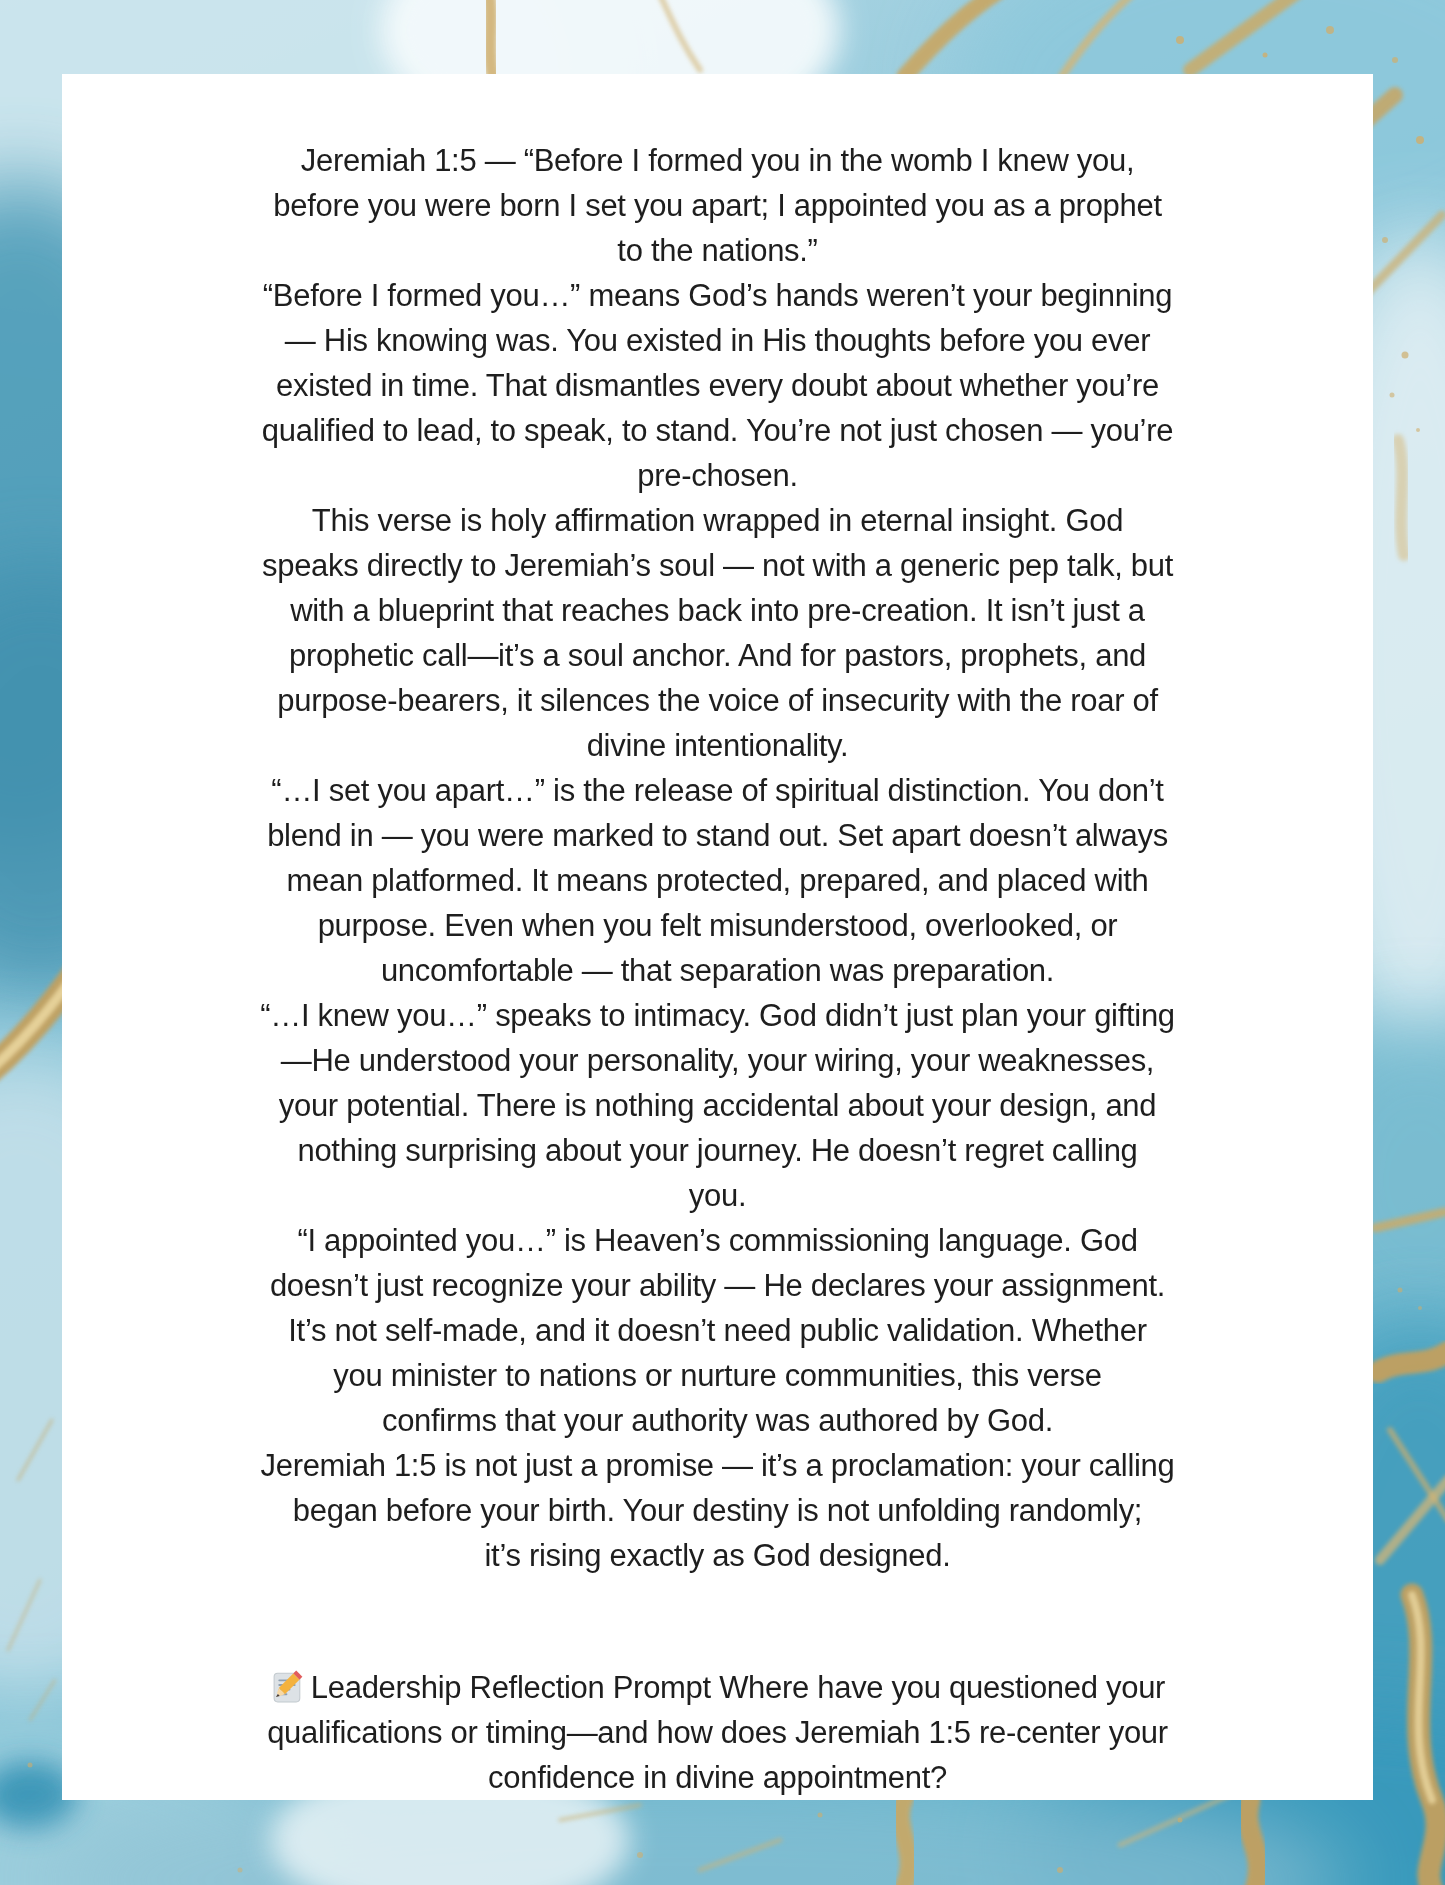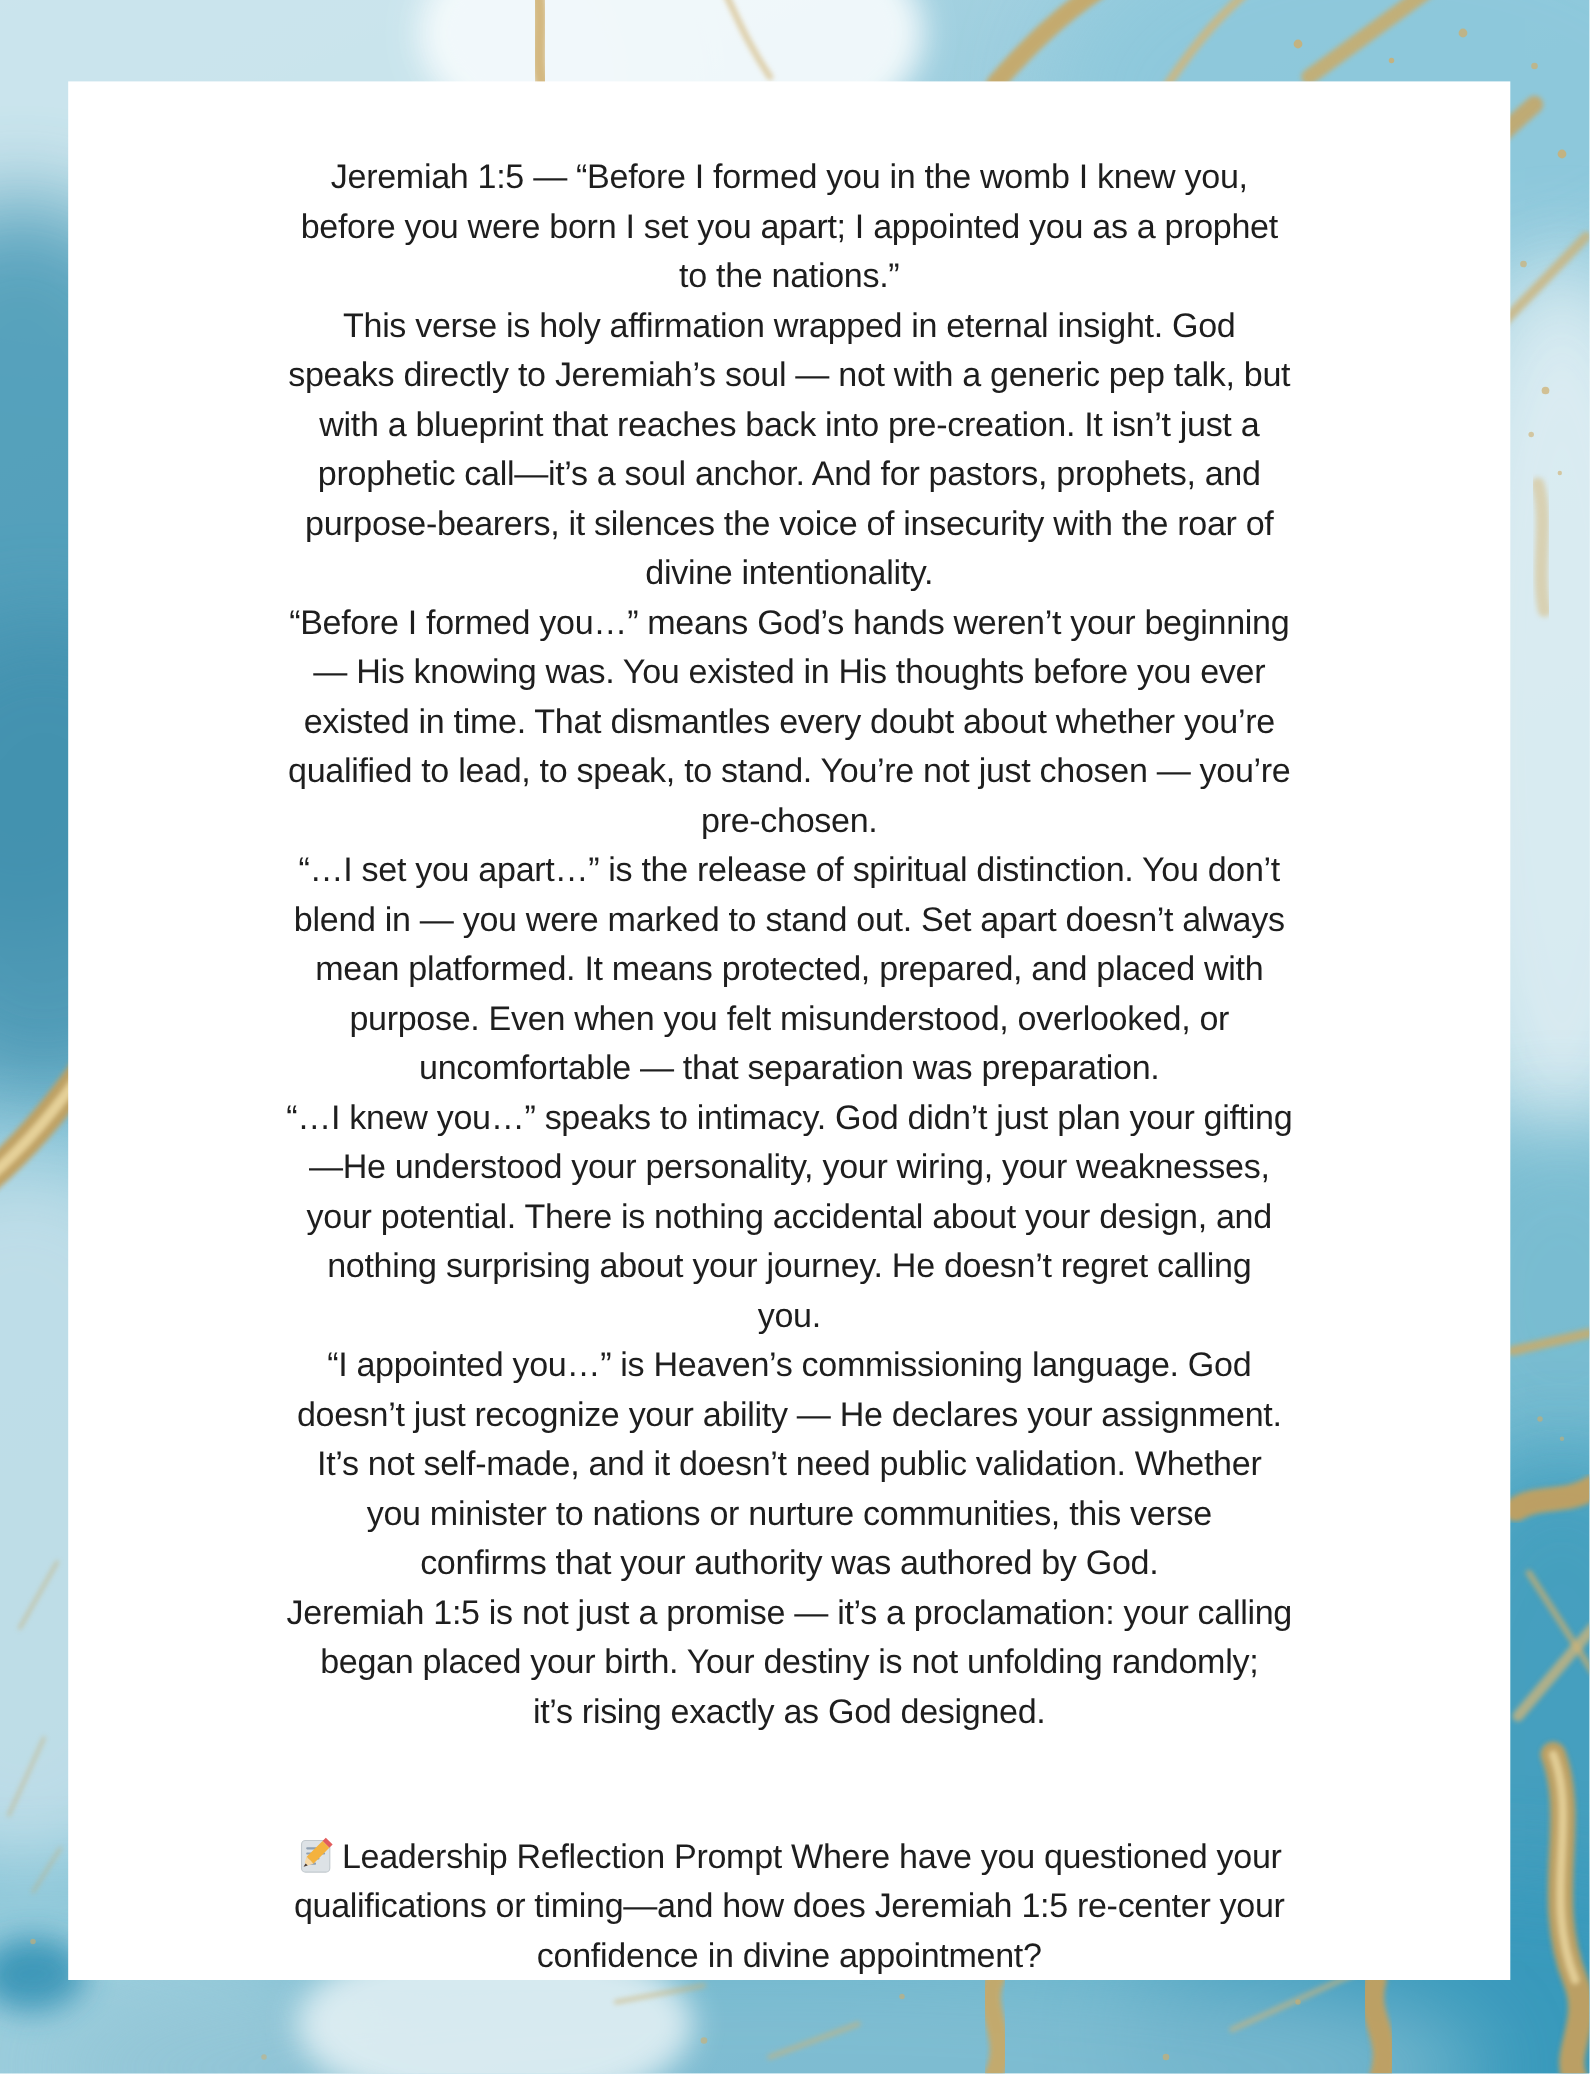--- a/index.html
+++ b/index.html
@@ -124,53 +124,53 @@
     </g>
   </svg>
 
   <div class="card">
     <div class="devotional-text">
 
       <div class="para">Jeremiah 1:5 — “Before I formed you in the womb I knew you,
 before you were born I set you apart; I appointed you as a prophet
 to the nations.”</div>
 
+      <div class="para">“Before I formed you…” means God’s hands weren’t your beginning
+— His knowing was. You existed in His thoughts before you ever
+existed in time. That dismantles every doubt about whether you’re
+qualified to lead, to speak, to stand. You’re not just chosen — you’re
+pre-chosen.</div>
+
       <div class="para">This verse is holy affirmation wrapped in eternal insight. God
 speaks directly to Jeremiah’s soul — not with a generic pep talk, but
 with a blueprint that reaches back into pre-creation. It isn’t just a
 prophetic call—it’s a soul anchor. And for pastors, prophets, and
 purpose-bearers, it silences the voice of insecurity with the roar of
 divine intentionality.</div>
-
-      <div class="para">“Before I formed you…” means God’s hands weren’t your beginning
-— His knowing was. You existed in His thoughts before you ever
-existed in time. That dismantles every doubt about whether you’re
-qualified to lead, to speak, to stand. You’re not just chosen — you’re
-pre-chosen.</div>
 
       <div class="para">“…I set you apart…” is the release of spiritual distinction. You don’t
 blend in — you were marked to stand out. Set apart doesn’t always
 mean platformed. It means protected, prepared, and placed with
 purpose. Even when you felt misunderstood, overlooked, or
 uncomfortable — that separation was preparation.</div>
 
       <div class="para">“…I knew you…” speaks to intimacy. God didn’t just plan your gifting
 —He understood your personality, your wiring, your weaknesses,
 your potential. There is nothing accidental about your design, and
 nothing surprising about your journey. He doesn’t regret calling
 you.</div>
 
       <div class="para">“I appointed you…” is Heaven’s commissioning language. God
 doesn’t just recognize your ability — He declares your assignment.
 It’s not self-made, and it doesn’t need public validation. Whether
 you minister to nations or nurture communities, this verse
 confirms that your authority was authored by God.</div>
 
       <div class="para">Jeremiah 1:5 is not just a promise — it’s a proclamation: your calling
-began placed your birth. Your destiny is not unfolding randomly;
+began before your birth. Your destiny is not unfolding randomly;
 it’s rising exactly as God designed.</div>
 
       <div class="para">
         <span class="emoji">
           <svg viewBox="0 0 36 36" width="37" height="37" xmlns="http://www.w3.org/2000/svg" aria-hidden="true">
             <rect x="4" y="5" width="25" height="28" rx="3.5" fill="#dde2e6" stroke="#c2c9ce" stroke-width="1"></rect>
             <path d="M9 12 h15 M9 16.5 h15 M9 21 h10 M9 25.5 h7" stroke="#8fa0b2" stroke-width="1.8" fill="none" stroke-linecap="round"></path>
             <polygon points="25.5,2.5 31.5,8.5 28.6,11.4 22.6,5.4" fill="#e25c5c"></polygon>
             <polygon points="22.6,5.4 28.6,11.4 14.5,25.5 8.5,19.5" fill="#f4b23e"></polygon>
             <polygon points="8.5,19.5 14.5,25.5 9.5,27.2 6.8,24.5" fill="#f7d9a6"></polygon>

